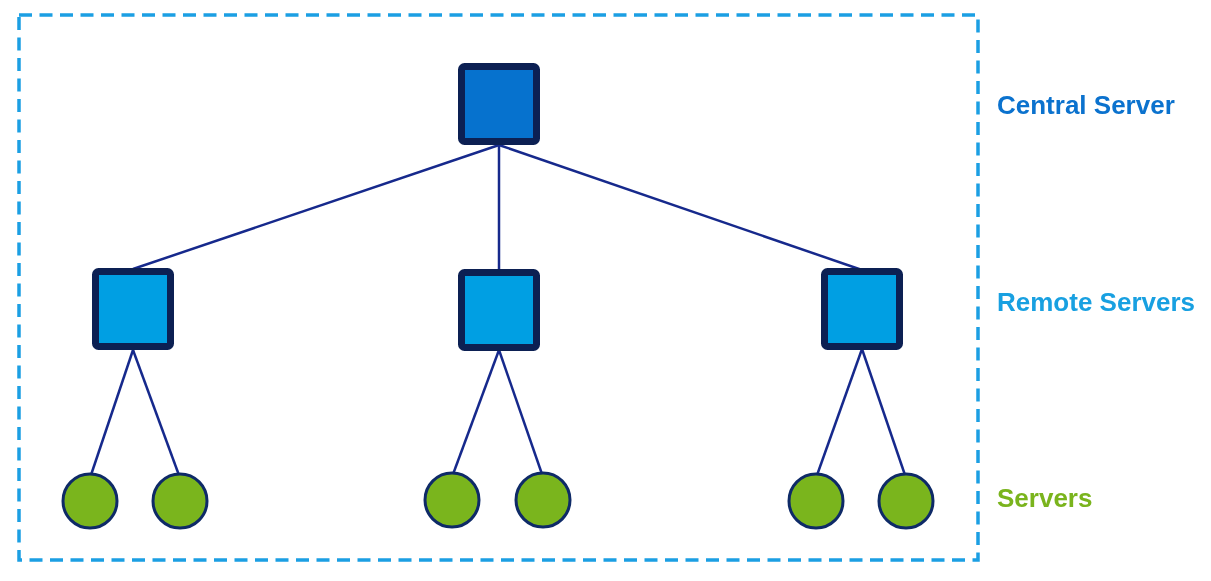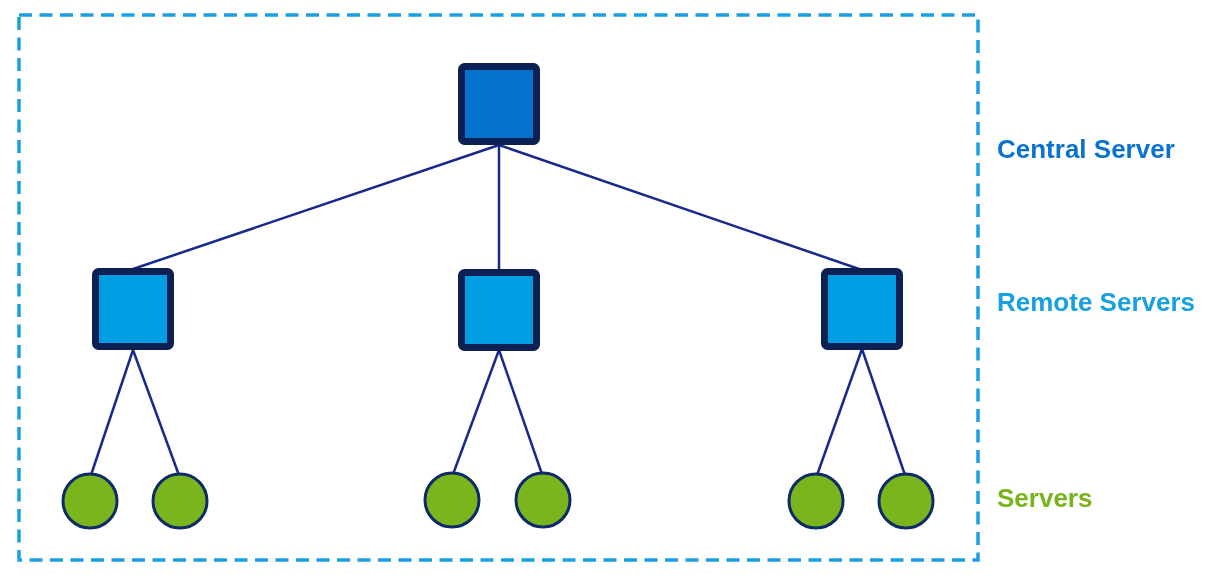--- a/index.html
+++ b/index.html
@@ -55,18 +55,18 @@
       <rect x="461.5" y="272.5" width="75" height="75" rx="3" fill="#009FE3" stroke="#0C2053" stroke-width="7"></rect>
       <rect x="824.5" y="271.5" width="75" height="75" rx="3" fill="#009FE3" stroke="#0C2053" stroke-width="7"></rect>
       <circle cx="90" cy="501" r="27" fill="#7AB51D" stroke="#0E2A67" stroke-width="3"></circle>
       <circle cx="180" cy="501" r="27" fill="#7AB51D" stroke="#0E2A67" stroke-width="3"></circle>
       <circle cx="452" cy="500" r="27" fill="#7AB51D" stroke="#0E2A67" stroke-width="3"></circle>
       <circle cx="543" cy="500" r="27" fill="#7AB51D" stroke="#0E2A67" stroke-width="3"></circle>
       <circle cx="816" cy="501" r="27" fill="#7AB51D" stroke="#0E2A67" stroke-width="3"></circle>
       <circle cx="906" cy="501" r="27" fill="#7AB51D" stroke="#0E2A67" stroke-width="3"></circle>
     </svg>
 
-  <div class="tier-label central" style="color: rgb(11, 114, 206); margin-top: 44px;">Central Server</div>
+  <div class="tier-label central" style="color: rgb(11, 114, 206);">Central Server</div>
 
   <div class="tier-label remote" style="color: rgb(24, 160, 225);">Remote Servers</div>
 
   <div class="tier-label pollers" style="color: rgb(122, 180, 29);">Servers</div>
 </div>
 
 </body></html>

